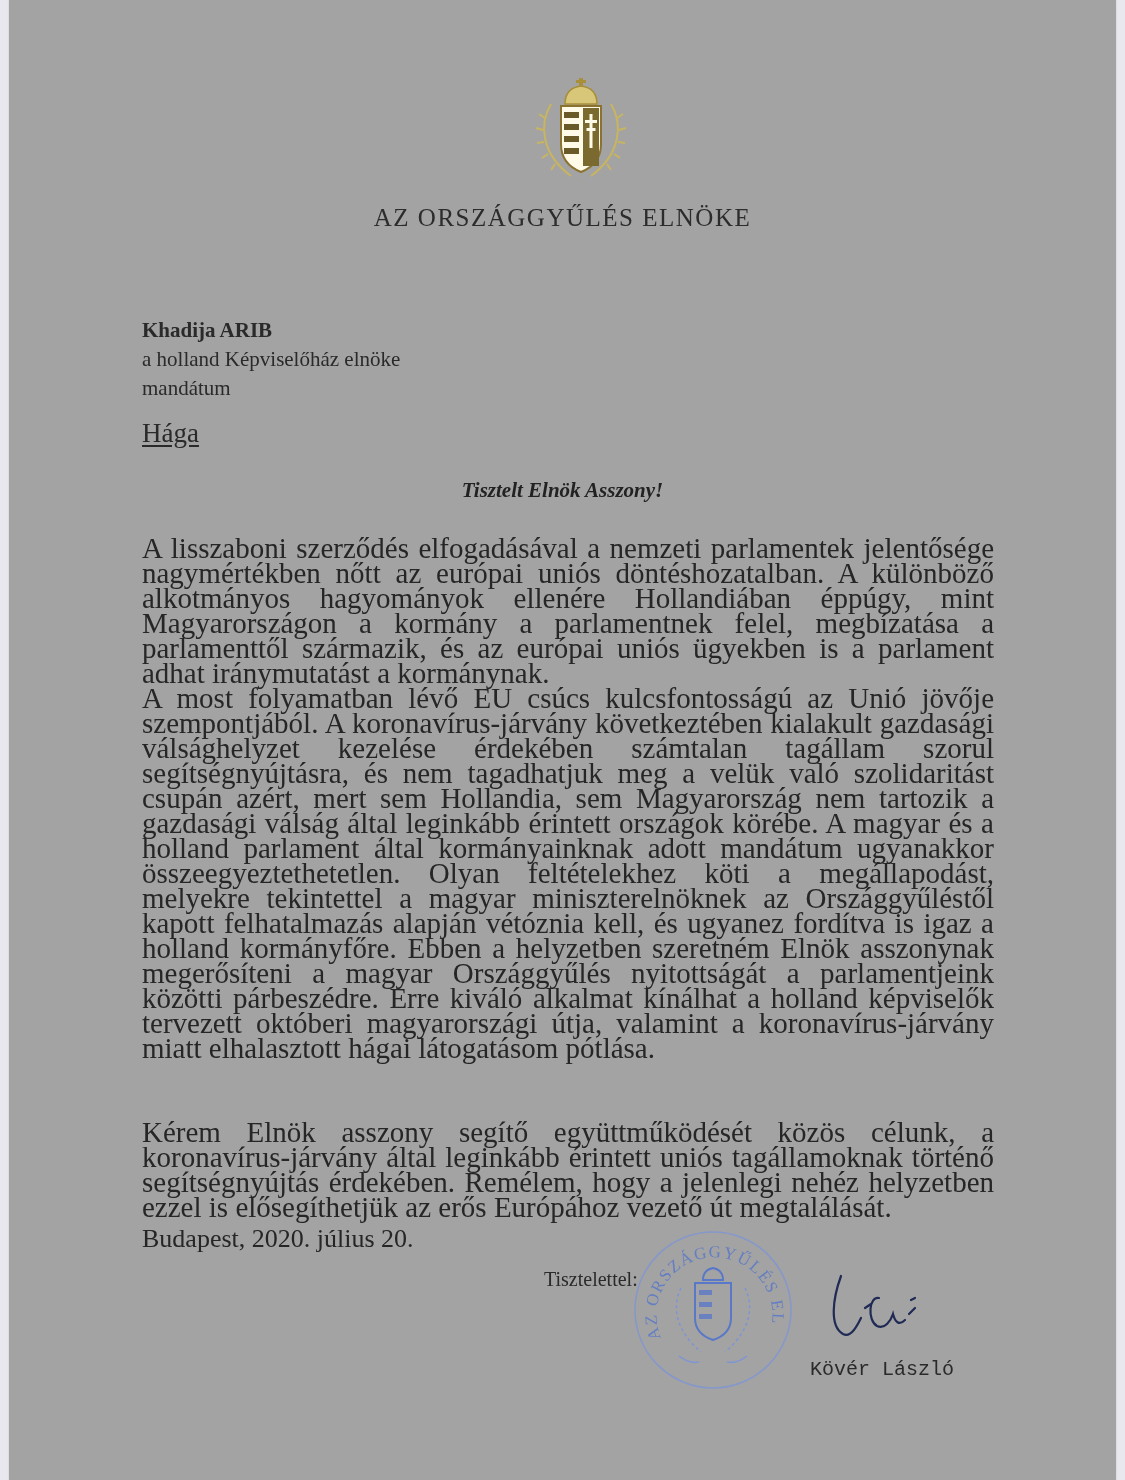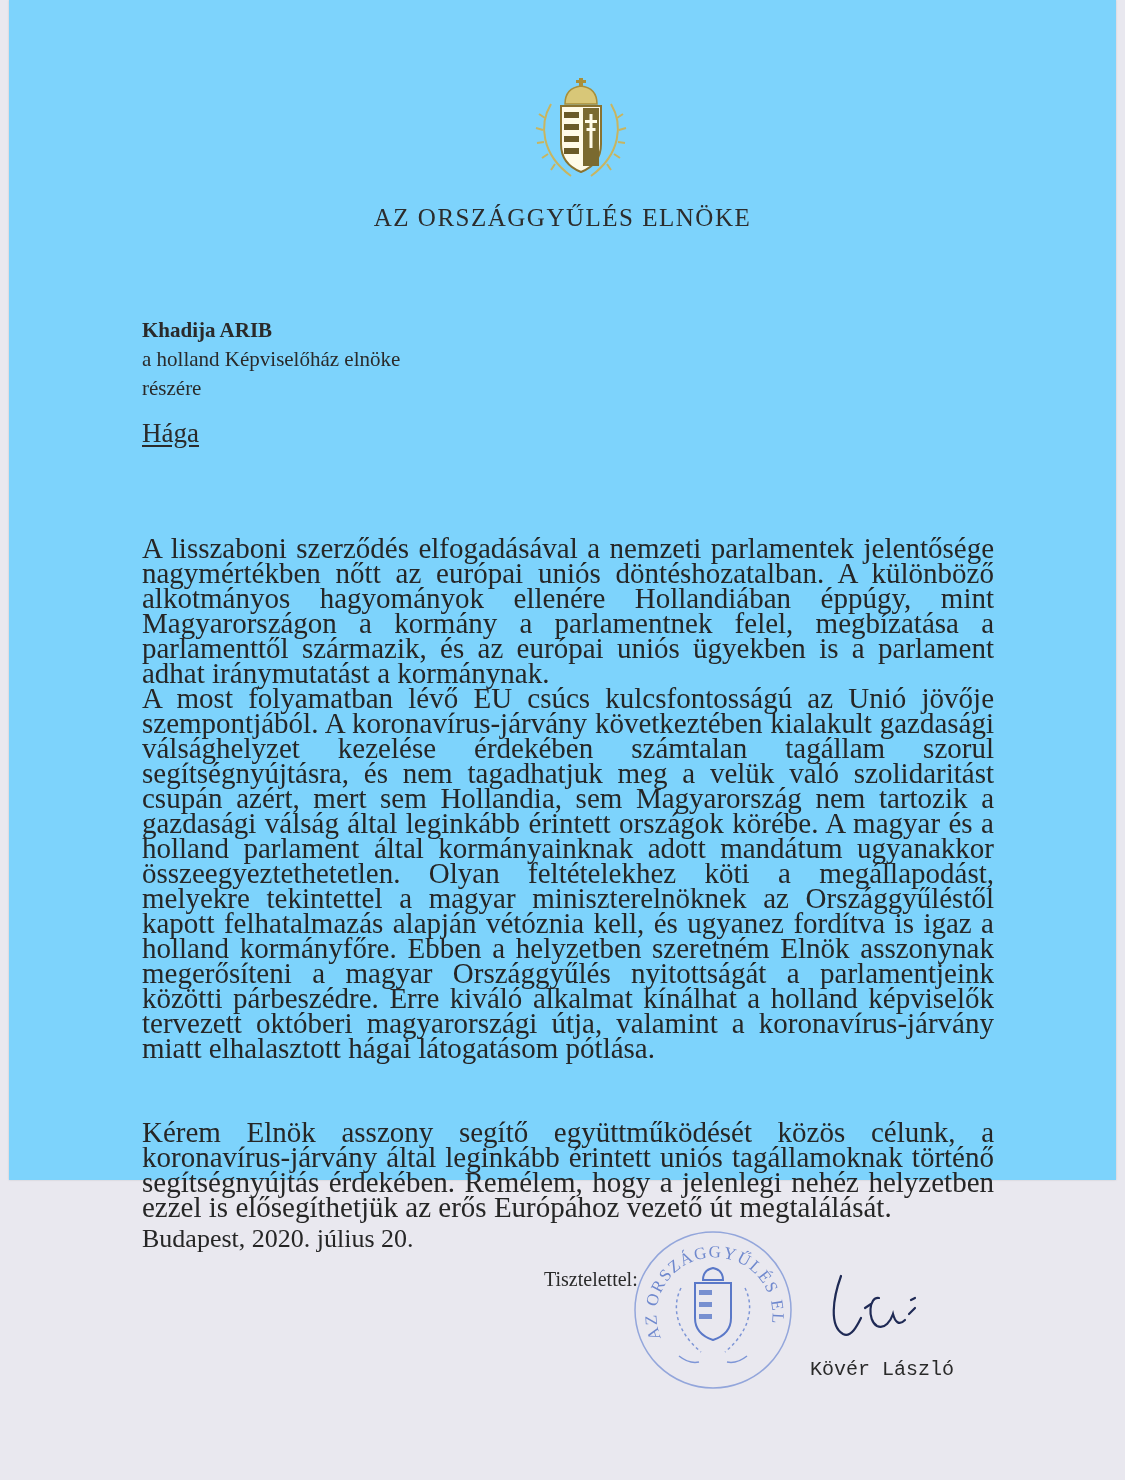--- a/index.html
+++ b/index.html
@@ -3,22 +3,22 @@
   <meta charset="utf-8">
   <style>
     html, body { margin: 0; padding: 0; }
     body {
       width: 1125px; height: 1480px; overflow: hidden;
       background: #e9e8ef;
       font-family: "DejaVu Serif", "Liberation Serif", serif;
       position: relative;
     }
     .page {
-      position: absolute; left: 9px; top: 0; width: 1107px; height: 1180px;
-      background: #7dd3fc;
+      position: absolute; left: 9px; top: 0; width: 1107px; height: 1480px;
+      background: #a3a3a3;
       box-shadow: 0 0 2px rgba(0,0,0,0.15);
     }
     .crest {
       position: absolute; left: 522px; top: 74px; width: 100px; height: 112px;
     }
     .letterhead {
       position: absolute; left: 0; right: 0; top: 204px; text-align: center;
       font-family: "Liberation Serif", serif; font-size: 25px; letter-spacing: 1.5px;
       color: #2c2c2c;
     }
@@ -89,25 +89,26 @@
     <rect x="58.5" y="40" width="3" height="34" fill="#fffbe8"></rect>
     <rect x="54" y="46" width="12" height="3" fill="#fffbe8"></rect>
     <rect x="55.5" y="54" width="9" height="3" fill="#fffbe8"></rect>
   </svg>
 
   <div class="letterhead">AZ ORSZÁGGYŰLÉS ELNÖKE</div>
 
   <div class="addr">
     <div class="name">Khadija ARIB</div>
     <div>a holland Képviselőház elnöke</div>
-    <div>részére</div>
+    <div>mandátum</div>
   </div>
 
   <div class="city">Hága</div>
 
+  <div class="salutation">Tisztelt Elnök Asszony!</div>
 
   <div class="body-text" id="p1">
     <p>A lisszaboni szerződés elfogadásával a nemzeti parlamentek jelentősége nagymértékben nőtt az európai uniós döntéshozatalban. A különböző alkotmányos hagyományok ellenére Hollandiában éppúgy, mint Magyarországon a kormány a parlamentnek felel, megbízatása a parlamenttől származik, és az európai uniós ügyekben is a parlament adhat iránymutatást a kormánynak.</p>
   </div>
   <div class="body-text" id="p2">
     <p>A most folyamatban lévő EU csúcs kulcsfontosságú az Unió jövője szempontjából. A koronavírus-járvány következtében kialakult gazdasági válsághelyzet kezelése érdekében számtalan tagállam szorul segítségnyújtásra, és nem tagadhatjuk meg a velük való szolidaritást csupán azért, mert sem Hollandia, sem Magyarország nem tartozik a gazdasági válság által leginkább érintett országok körébe. A magyar és a holland parlament által kormányainknak adott mandátum ugyanakkor összeegyeztethetetlen. Olyan feltételekhez köti a megállapodást, melyekre tekintettel a magyar miniszterelnöknek az Országgyűléstől kapott felhatalmazás alapján vétóznia kell, és ugyanez fordítva is igaz a holland kormányfőre. Ebben a helyzetben szeretném Elnök asszonynak megerősíteni a magyar Országgyűlés nyitottságát a parlamentjeink közötti párbeszédre. Erre kiváló alkalmat kínálhat a holland képviselők tervezett októberi magyarországi útja, valamint a koronavírus-járvány miatt elhalasztott hágai látogatásom pótlása.</p>
   </div>
   <div class="body-text" id="p3">
     <p>Kérem Elnök asszony segítő együttműködését közös célunk, a koronavírus-járvány által leginkább érintett uniós tagállamoknak történő segítségnyújtás érdekében. Remélem, hogy a jelenlegi nehéz helyzetben ezzel is elősegíthetjük az erős Európához vezető út megtalálását.</p>
   </div>

